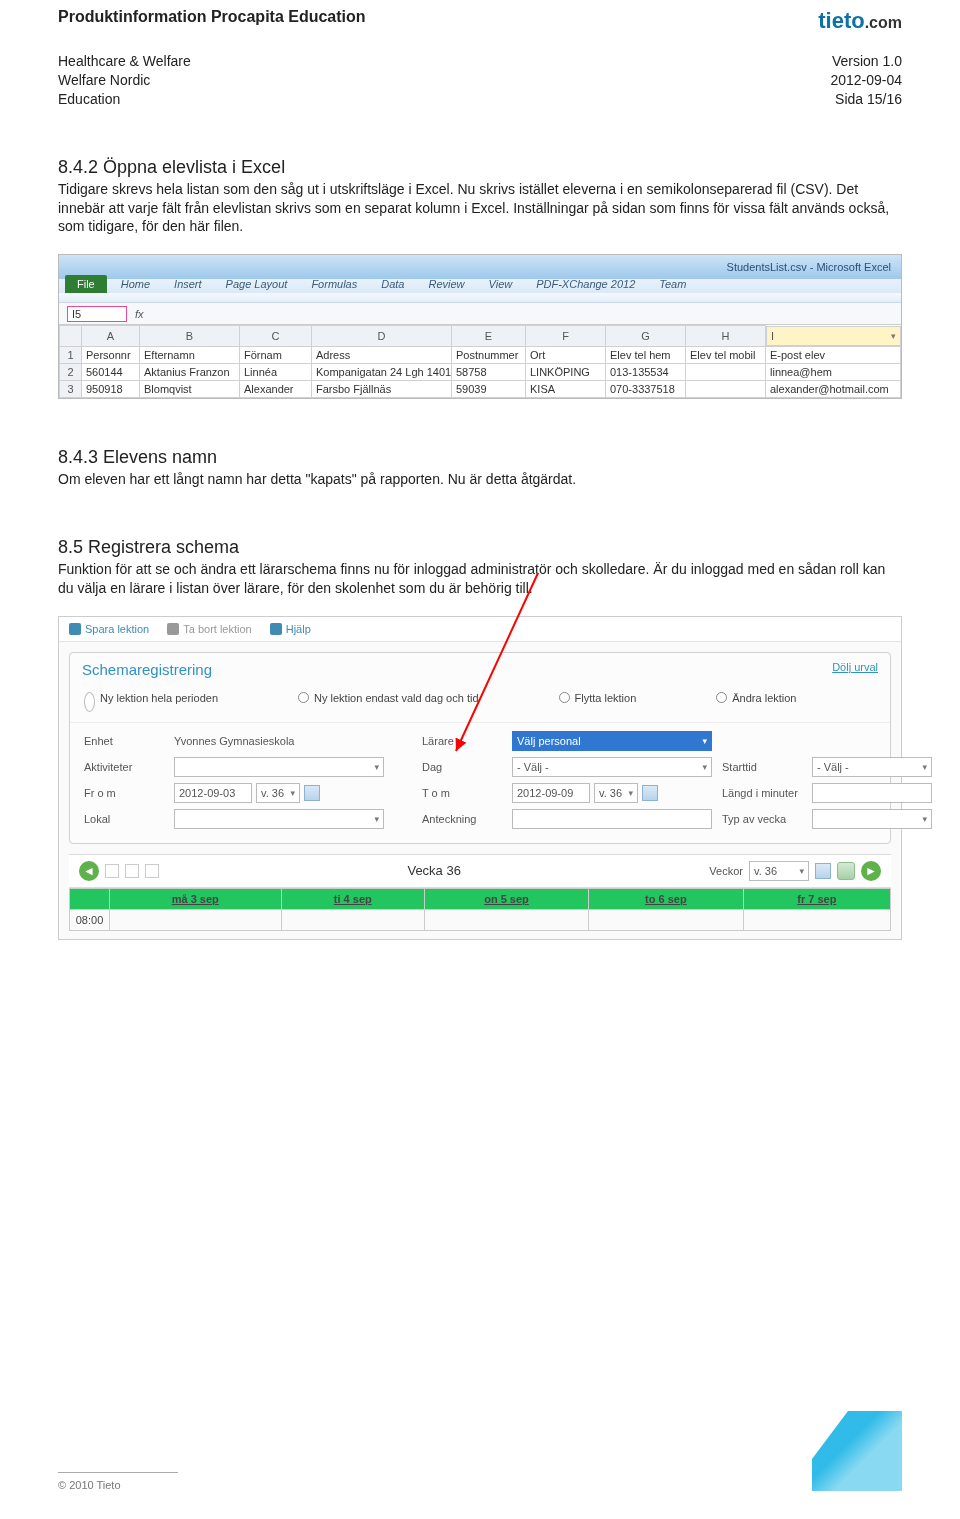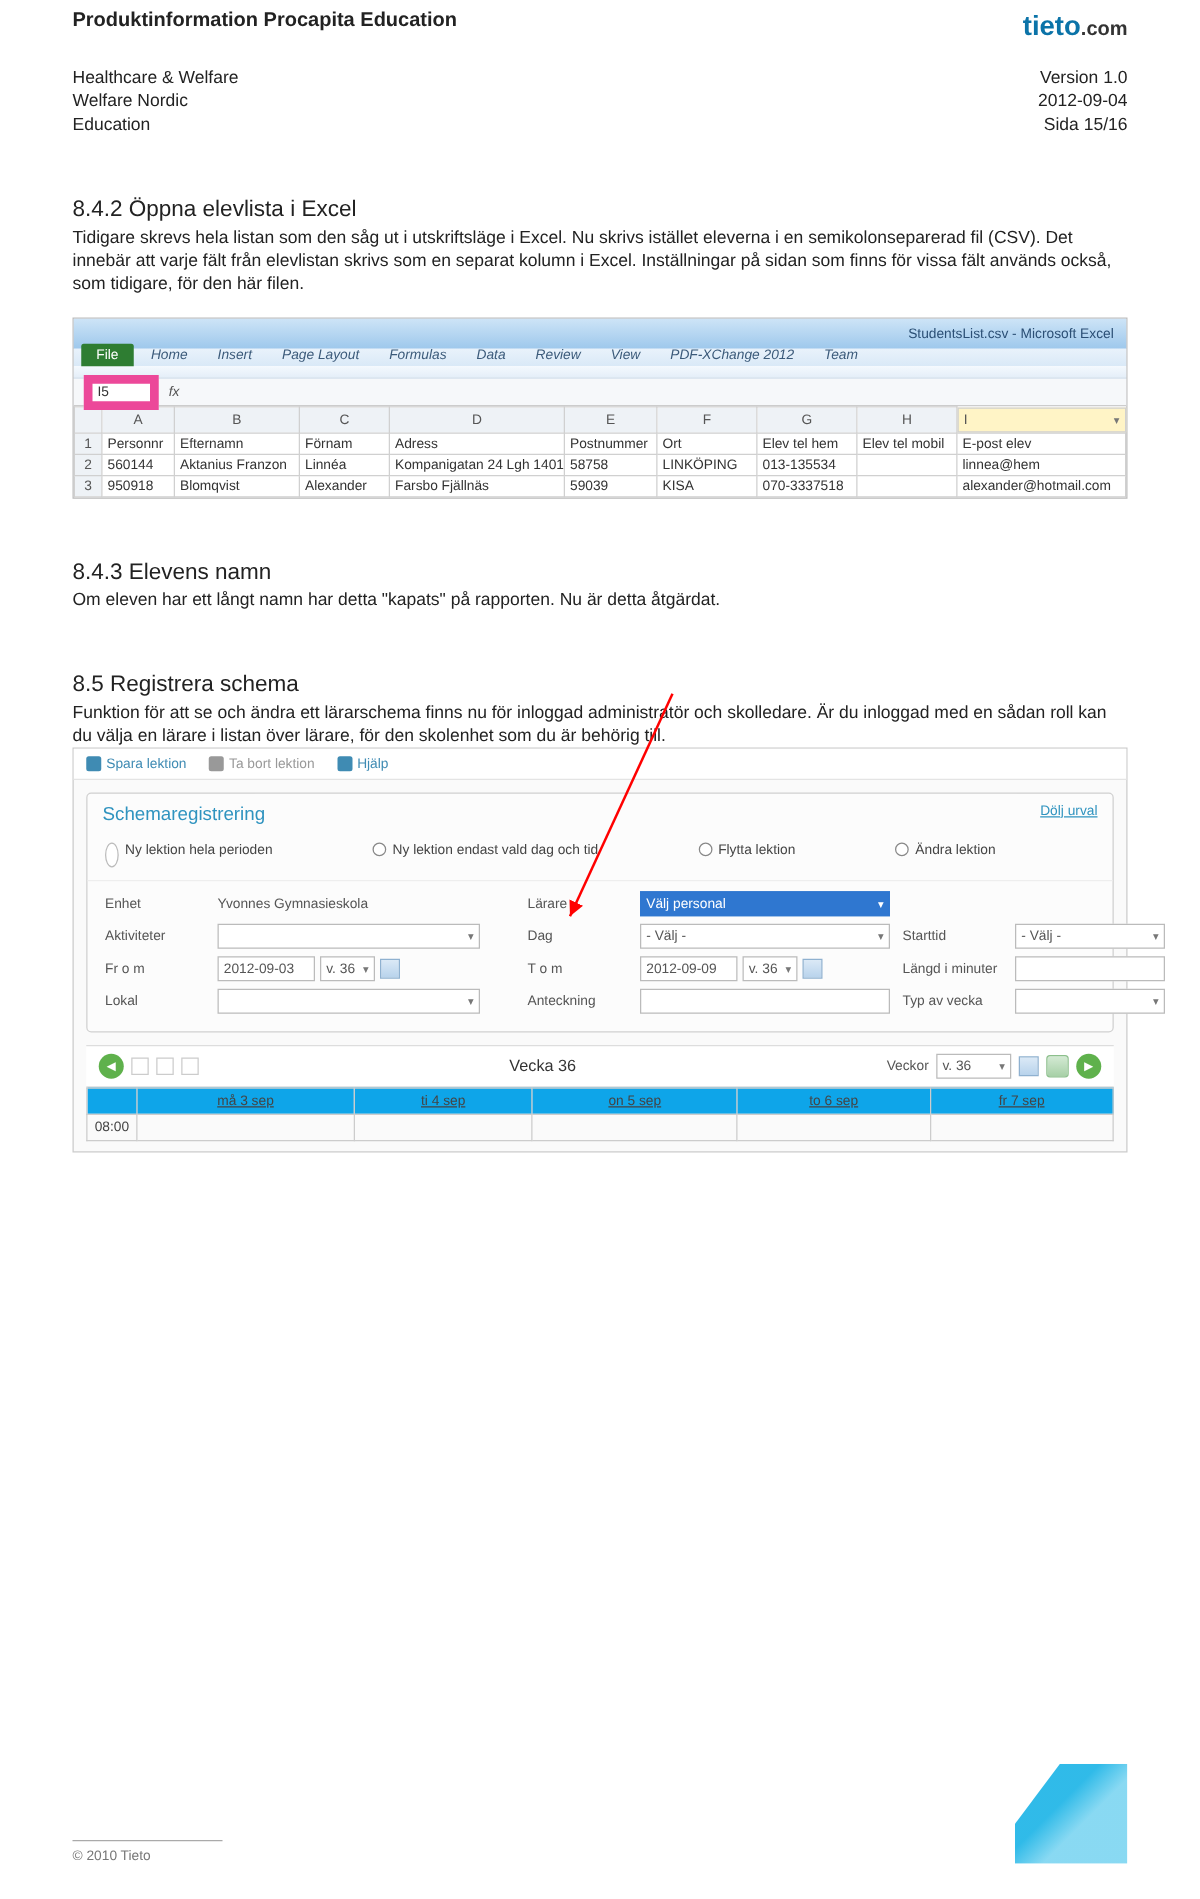--- a/index.html
+++ b/index.html
@@ -20,31 +20,31 @@
   p { font-size: 14px; line-height: 1.35; }
 
   
   .excel { border: 1px solid #bbb; margin-top: 18px; font-size: 11px; color: #333; }
   .excel .titlebar { background: linear-gradient(#cde4f7, #9ec8ec); height: 24px; display: flex; justify-content: flex-end; align-items: center; padding: 0 10px; color: #2b4f75; }
   .excel .ribbon-top { background: linear-gradient(#e9f2fb, #d9e9f7); height: 14px; display: flex; align-items: flex-end; gap: 4px; padding-left: 6px; }
   .excel .file-tab { background: #2e7d32; color: #fff; padding: 3px 12px; font-size: 11px; border-radius: 2px 2px 0 0; }
   .excel .tab { padding: 3px 10px; color: #3b5a7a; font-style: italic; }
   .excel .ribbon-body { background: linear-gradient(#f4f9fe, #e4eef8); height: 10px; border-bottom: 1px solid #c7d7e6; }
   .excel .formula { display: flex; align-items: center; border-bottom: 1px solid #ccc; background: #f6f8fa; height: 22px; }
-  .excel .namebox { width: 60px; border: 7px solid #ec4899; margin: 2px 8px; padding: 1px 4px; background: #fff; font-size: 11px; }
+  .excel .namebox { width: 60px; border: 1px solid #ec4899; margin: 2px 8px; padding: 1px 4px; background: #fff; font-size: 11px; }
   .excel .fx { color: #555; margin-right: 6px; font-style: italic; }
   .excel table { width: 100%; border-collapse: collapse; table-layout: fixed; }
   .excel th, .excel td { border: 1px solid #d0d0d0; padding: 2px 4px; font-size: 11px; text-align: left; white-space: nowrap; overflow: hidden; }
   .excel th { background: #eef2f6; font-weight: normal; text-align: center; color: #555; }
   .excel .rownum { background: #eef2f6; text-align: center; width: 22px; color: #555; }
   .excel th.sel { background: #fff4c6; }
   .col-A{width:58px}.col-B{width:100px}.col-C{width:72px}.col-D{width:140px}.col-E{width:74px}.col-F{width:80px}.col-G{width:80px}.col-H{width:80px}.col-I{width:auto}
 
   
-  .webapp { border: 1px solid #ccc; font-size: 11px; background: #fafafa; }
+  .webapp { border: 1px solid #ccc; margin-top: 18px; font-size: 11px; background: #fafafa; }
   .tool { background: #fff; padding: 6px 10px; display: flex; gap: 18px; border-bottom: 1px solid #e4e4e4; }
   .tool .itm { display: flex; align-items: center; gap: 4px; color: #3f8bb3; }
   .tool .ic { width: 12px; height: 12px; background: #3f8bb3; border-radius: 2px; }
   .tool .itm.grey { color: #999; }
   .tool .itm.grey .ic { background: #999; }
 
   .panel { margin: 10px; border: 1px solid #d0d0d0; border-radius: 4px; background: #fcfcfc; }
   .panel-hd { display: flex; justify-content: space-between; padding: 8px 12px; }
   .panel-hd .ttl { color: #2f93bf; font-size: 15px; }
   .panel-hd .link { color: #2f93bf; text-decoration: underline; font-size: 11px; }
@@ -68,21 +68,21 @@
   .weekbar { background: #fff; padding: 6px 10px; display: flex; align-items: center; justify-content: space-between; border-top: 1px solid #ddd; border-bottom: 1px solid #ddd; margin: 0 10px; }
   .weekbar .navic { display: flex; gap: 6px; align-items: center; }
   .circ { width: 20px; height: 20px; border-radius: 50%; background: #5fb14c; display: flex; align-items: center; justify-content: center; color: #fff; font-size: 12px; }
   .mini { width: 14px; height: 14px; border: 1px solid #ccc; }
   .weekbar .ttl { font-size: 13px; color: #333; }
   .weekbar .right { display: flex; align-items: center; gap: 6px; font-size: 11px; color: #555; }
   .prn { width: 18px; height: 18px; background: linear-gradient(#d4ead4,#a7d0a7); border: 1px solid #8cbf8c; border-radius: 3px; }
 
   .caltable { width: calc(100% - 20px); margin: 0 10px 8px; border-collapse: collapse; }
   .caltable th, .caltable td { border: 1px solid #ccc; font-size: 11px; padding: 4px; text-align: center; color: #444; }
-  .caltable th { background: #0ea5e9; text-decoration: underline; font-weight: normal; }
+  .caltable th { background: #22c55e; text-decoration: underline; font-weight: bold; }
   .caltable .time { width: 40px; text-decoration: none; }
   .caltable td { height: 18px; }
 
   .arrow { position: relative; }
   .arrow svg { position: absolute; top: -160px; left: 328px; pointer-events: none; }
 
   .footer { position: absolute; bottom: 28px; left: 58px; right: 58px; display: flex; justify-content: space-between; align-items: flex-end; }
   .footer .cp { font-size: 11px; color: #777; border-top: 1px solid #aaa; padding-top: 6px; width: 120px; }
   .footer .logo2 { width: 90px; height: 80px; background: linear-gradient(135deg, #19b3e6 40%, #7cd5f1 60%); clip-path: polygon(40% 0, 100% 0, 100% 100%, 0 100%, 0 60%); opacity: .9; }
 </style>

